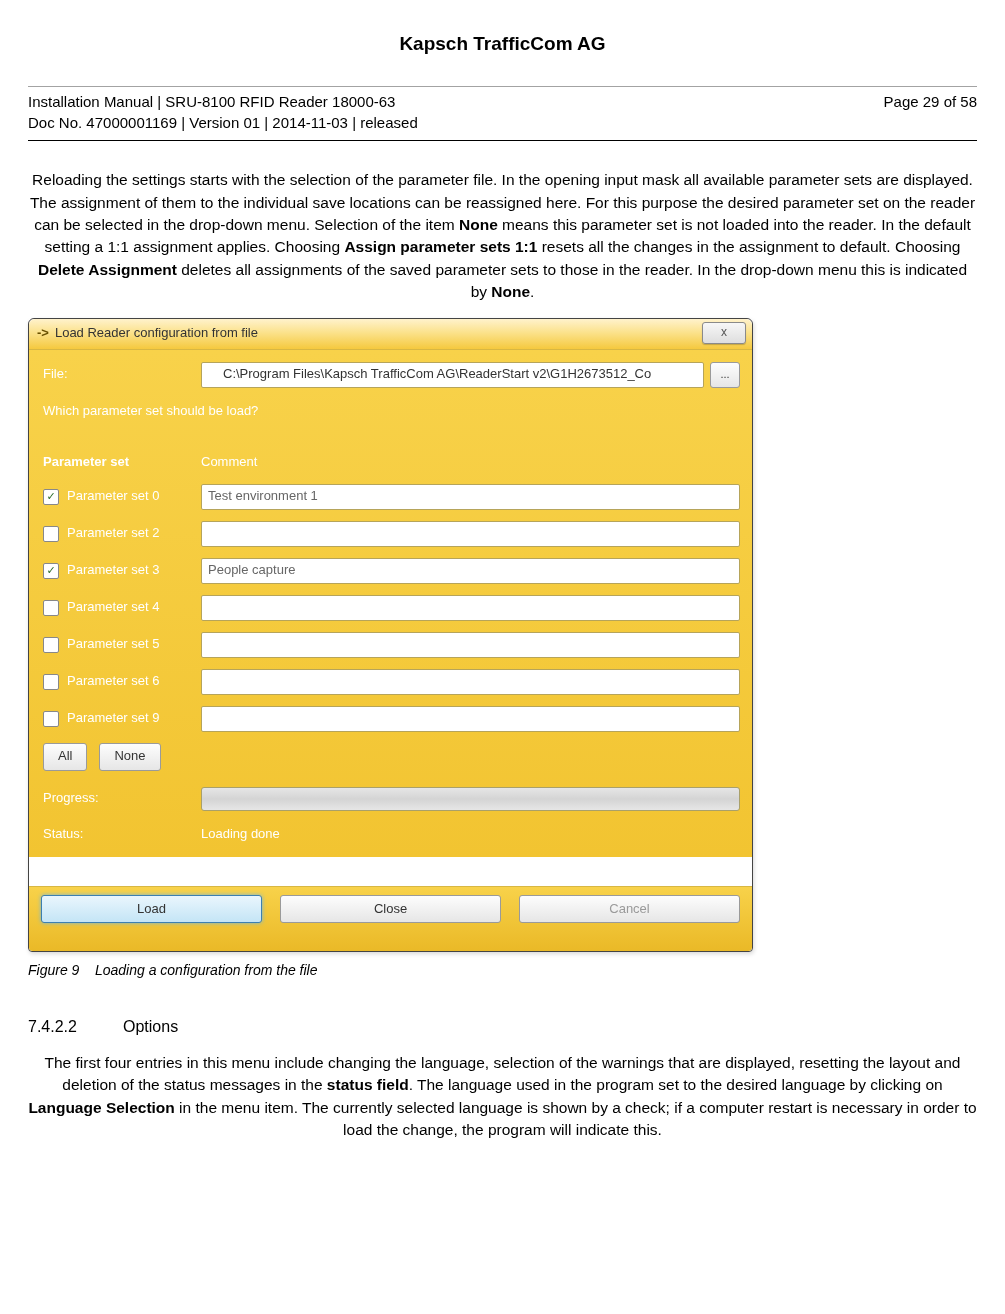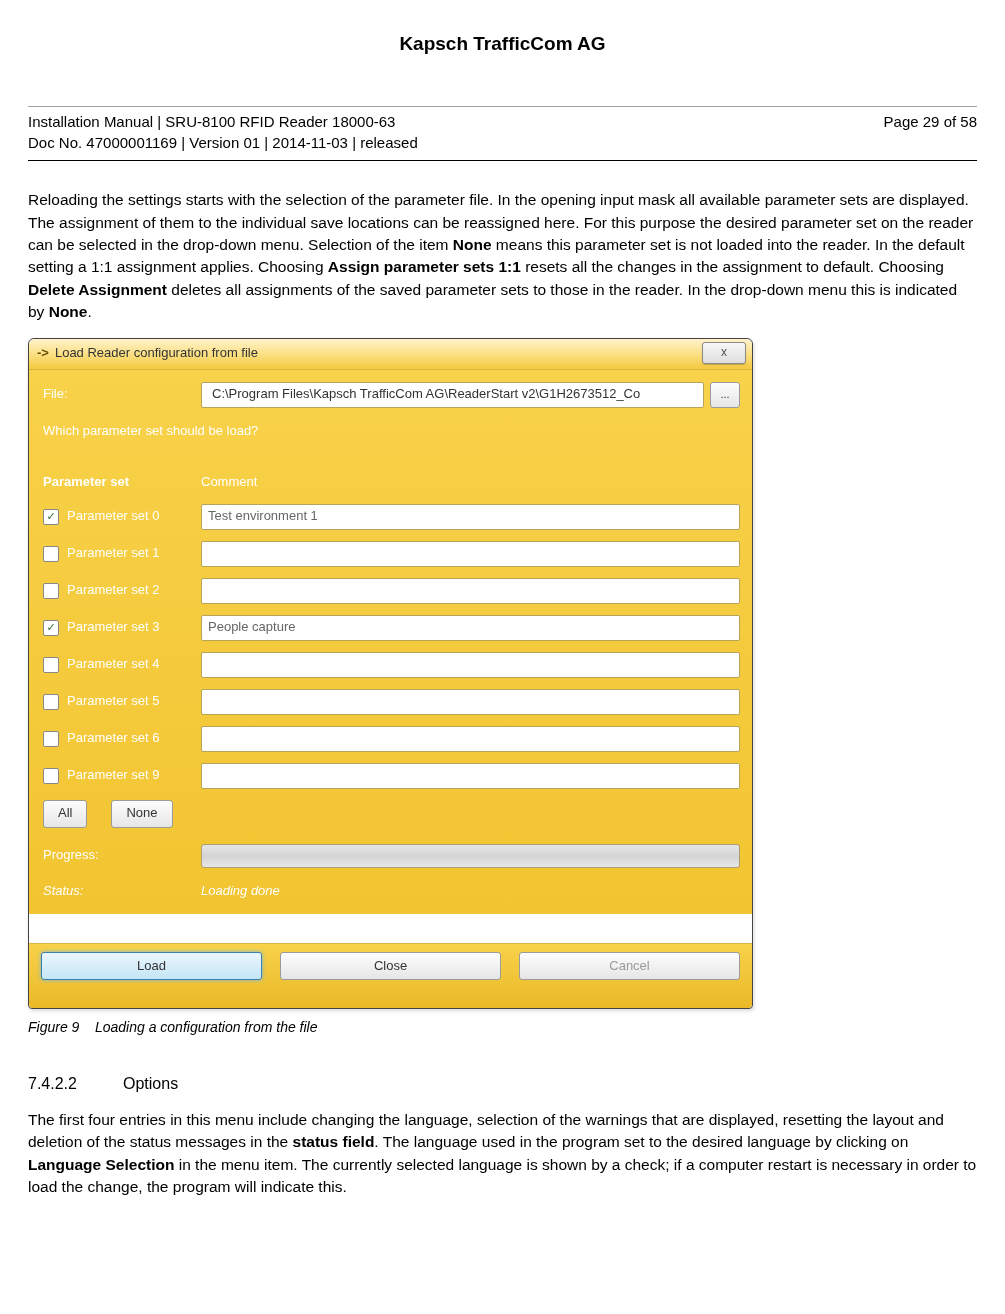--- a/index.html
+++ b/index.html
@@ -10,34 +10,34 @@
     padding: 30px 28px;
     color: #000;
     background: #fff;
     width: 1005px;
     box-sizing: border-box;
   }
   .company-title {
     text-align: center;
     font-weight: bold;
     font-size: 19px;
-    margin-bottom: 48px;
+    margin-bottom: 28px;
   }
   .header-block {
     border-top: 1px solid #a3a3a3;
     border-bottom: 1px solid #000;
     padding: 4px 0 6px 0;
     display: flex;
     justify-content: space-between;
     font-size: 15px;
     margin-bottom: 28px;
   }
   .header-left { text-align: left; }
   .header-right { text-align: right; white-space: nowrap; }
-  .para { margin: 0 0 14px 0; text-align: left; }
+  .para { margin: 0 0 14px 0; text-align: center; }
   .bold { font-weight: bold; }
   .figure-caption { font-style: italic; font-size: 14px; margin: 8px 0 34px 0; }
   .section-heading { font-size: 16px; margin: 22px 0 14px 0; }
   .section-heading .num { display:inline-block; width: 95px; }
 
   
   .dialog {
     width: 723px;
     border: 1px solid #444;
     border-radius: 6px 6px 4px 4px;
@@ -80,21 +80,21 @@
     padding: 12px 12px 10px 14px;
   }
   .row { display: flex; align-items: center; margin-bottom: 14px; }
   .row .lbl { width: 158px; color: #fff; font-size: 13px; }
   .file-input {
     flex: 1;
     height: 24px;
     background: #fff;
     border: 1px solid #b6a45a;
     border-radius: 2px;
-    padding: 0 10px;
+    padding: 0 21px;
     font-size: 13px;
     color: #333;
     display: flex;
     align-items: center;
     overflow: hidden;
     white-space: nowrap;
   }
   .browse-btn {
     width: 28px; height: 24px;
     margin-left: 6px;
@@ -132,40 +132,40 @@
     height: 24px;
     background: #fff;
     border: 1px solid #b6a45a;
     border-radius: 2px;
     padding: 0 6px;
     font-size: 13px;
     color: #666;
     display: flex;
     align-items: center;
   }
-  .small-buttons { display:flex; gap:24px; margin: 4px 0 16px 0; }
+  .small-buttons { display:flex; gap:12px; margin: 4px 0 16px 0; }
   .small-btn {
     height: 26px;
     padding: 0 14px;
     border: 1px solid #9a9a9a;
     border-radius: 3px;
     background: linear-gradient(to bottom,#fdfdfd,#e6e6e6);
     font-size: 13px;
     color: #333;
     display: inline-flex;
     align-items: center;
   }
   .progress-bar {
     flex:1;
     height: 22px;
     border: 1px solid #a9a06a;
     border-radius: 3px;
     background: linear-gradient(to bottom,#e6e6e6 0%, #d4d4d4 50%, #e6e6e6 100%);
   }
-  .status-row { display:flex; align-items:center; margin-bottom: 4px; font-style: italic; }
+  .status-row { display:flex; align-items:center; margin-bottom: 4px; }
   .status-row .lbl { width: 158px; color: #fff; font-size: 13px; }
   .status-row .val { color: #fff; font-size: 13px; }
 
   .dialog-footer {
     background: linear-gradient(to bottom,#f8d24a 0%, #eab927 100%);
     border-top: 1px solid #d8b742;
     padding: 8px 12px 28px 12px;
     display: flex;
     gap: 18px;
     border-radius: 0 0 4px 4px;
@@ -229,25 +229,20 @@
     </div>
 
     <div id="param-rows">
         <div class="param-row">
           <span class="chk">✓</span>
           <span class="plabel">Parameter set 0</span>
           <div class="comment-input">Test environment 1</div>
         </div>
         <div class="param-row">
           <span class="chk"></span>
-          <span class="plabel">Parameter set 1</span>
-          <div class="comment-input"></div>
-        </div>
-        <div class="param-row">
-          <span class="chk"></span>
           <span class="plabel">Parameter set 2</span>
           <div class="comment-input"></div>
         </div>
         <div class="param-row">
           <span class="chk">✓</span>
           <span class="plabel">Parameter set 3</span>
           <div class="comment-input">People capture</div>
         </div>
         <div class="param-row">
           <span class="chk"></span>

